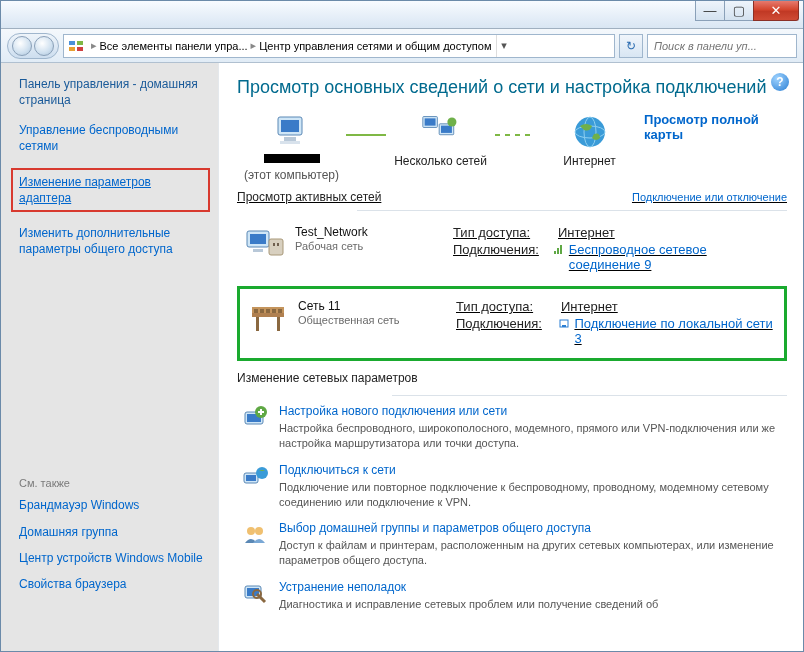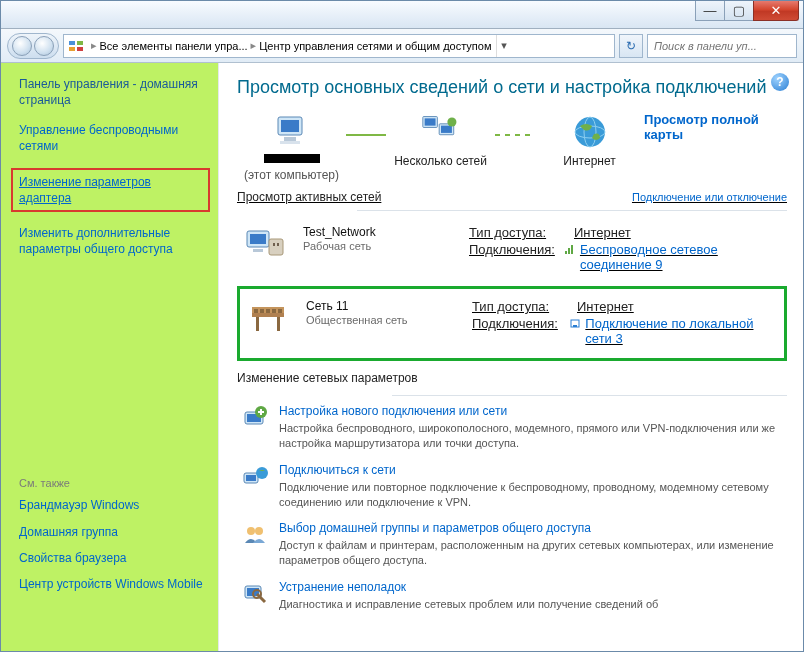--- a/index.html
+++ b/index.html
@@ -113,21 +113,21 @@
   font-size: 11px;
   font-style: italic;
   color: #888;
 }
 .body {
   display: flex;
   height: calc(100% - 62px);
 }
 .sidebar {
   width: 218px;
-  background: #bef264;
+  background: #e5e5e5;
   border-right: 1px solid #e4e8ec;
   padding: 14px 12px 10px 18px;
   font-size: 12px;
 }
 .sidebar-heading {
   color: #1a5a99;
   margin-bottom: 14px;
   line-height: 1.3;
 }
 .sidebar-link {
@@ -185,21 +185,21 @@
 .mapline { flex:0 0 40px; height:2px; background:#7fb845; margin-top:22px; position:relative; }
 .mapline.dashed { background: repeating-linear-gradient(90deg,#7fb845 0 5px, transparent 5px 10px); }
 .maplink-right { margin-left:auto; color:#0066cc; font-size:13px; cursor:pointer;font-weight:bold; }
 .section-row {
   display:flex; align-items:center; margin-top:8px; margin-bottom:6px;text-decoration:underline;
 }
 .section-title { font-size:12px; color:#222; }
 .section-link { margin-left:auto; color:#0066cc; font-size:11px; cursor:pointer; }
 .hr { height:1px; background:#dbe2e9; margin: 2px 0 8px 120px; }
 .netrow {
-  display:flex; padding:6px 6px 10px 6px; gap:16px;
+  display:flex; padding:6px 6px 10px 6px; gap:8px;
 }
 .netrow.highlighted {
   border: 3px solid #1aaa2f;
   margin: 2px 0 10px 0;
   padding: 10px 6px;
 }
 .net-icon { width:44px; height:38px; flex-shrink:0; display:flex;align-items:center;justify-content:center; }
 .net-name { flex:0 0 150px; font-size:12px; }
 .net-name b { color:#111; font-weight:normal; }
 .net-name .sub { color:#6a6a6a; font-size:11px; }
@@ -260,22 +260,22 @@
   <div class="body">
     <div class="sidebar">
       <div class="sidebar-heading">Панель управления - домашняя страница</div>
       <div class="sidebar-link">Управление беспроводными сетями</div>
       <div class="sidebar-link highlighted">Изменение параметров адаптера</div>
       <div class="sidebar-link">Изменить дополнительные параметры общего доступа</div>
 
       <div class="see-also">См. также</div>
       <div class="sa-link">Брандмауэр Windows</div>
       <div class="sa-link">Домашняя группа</div>
+      <div class="sa-link">Центр устройств Windows Mobile</div>
       <div class="sa-link">Свойства браузера</div>
-      <div class="sa-link">Центр устройств Windows Mobile</div>
     </div>
 
     <div class="main">
       <div class="help-icon">?</div>
       <div class="page-title">Просмотр основных сведений о сети и настройка подключений</div>
 
       <div class="mapbar">
         <div class="mapitem">
           <div class="map-icon">
             <svg width="40" height="38" viewBox="0 0 40 38">

